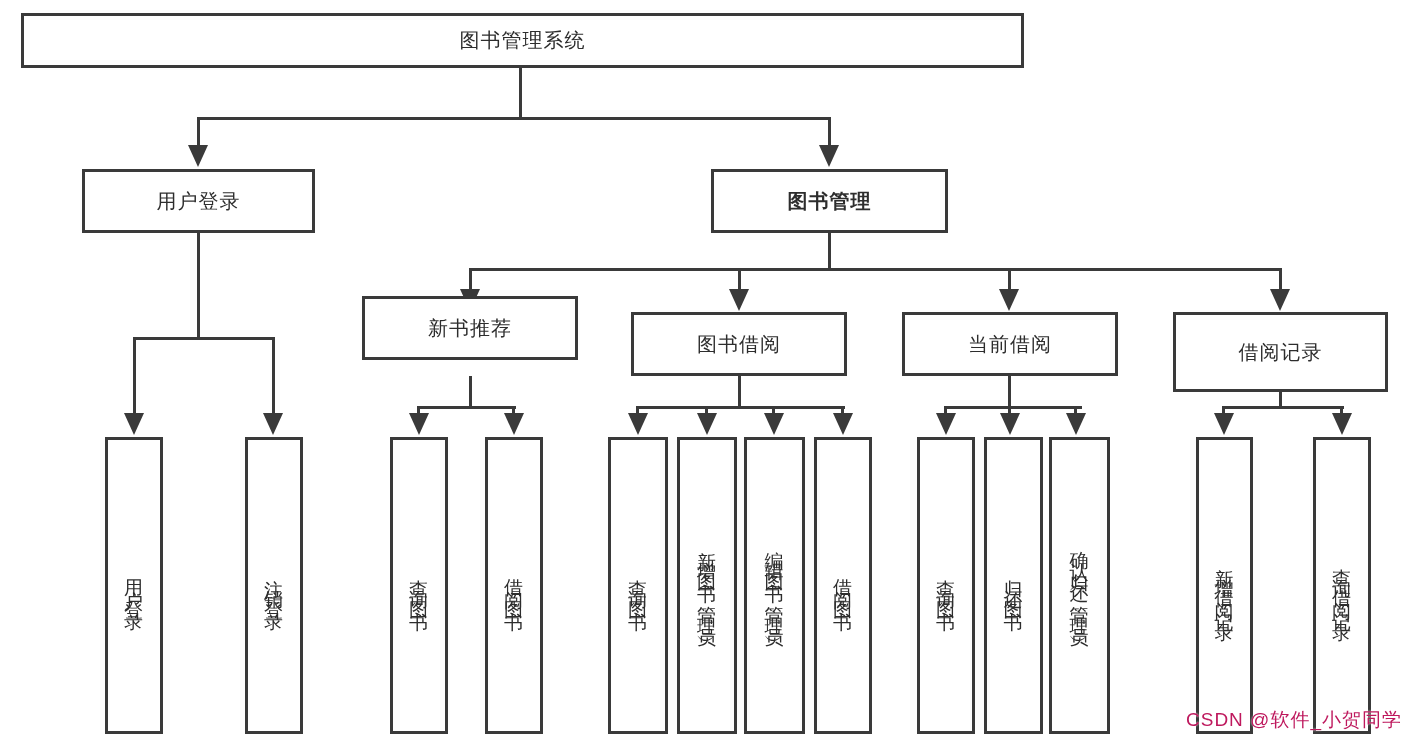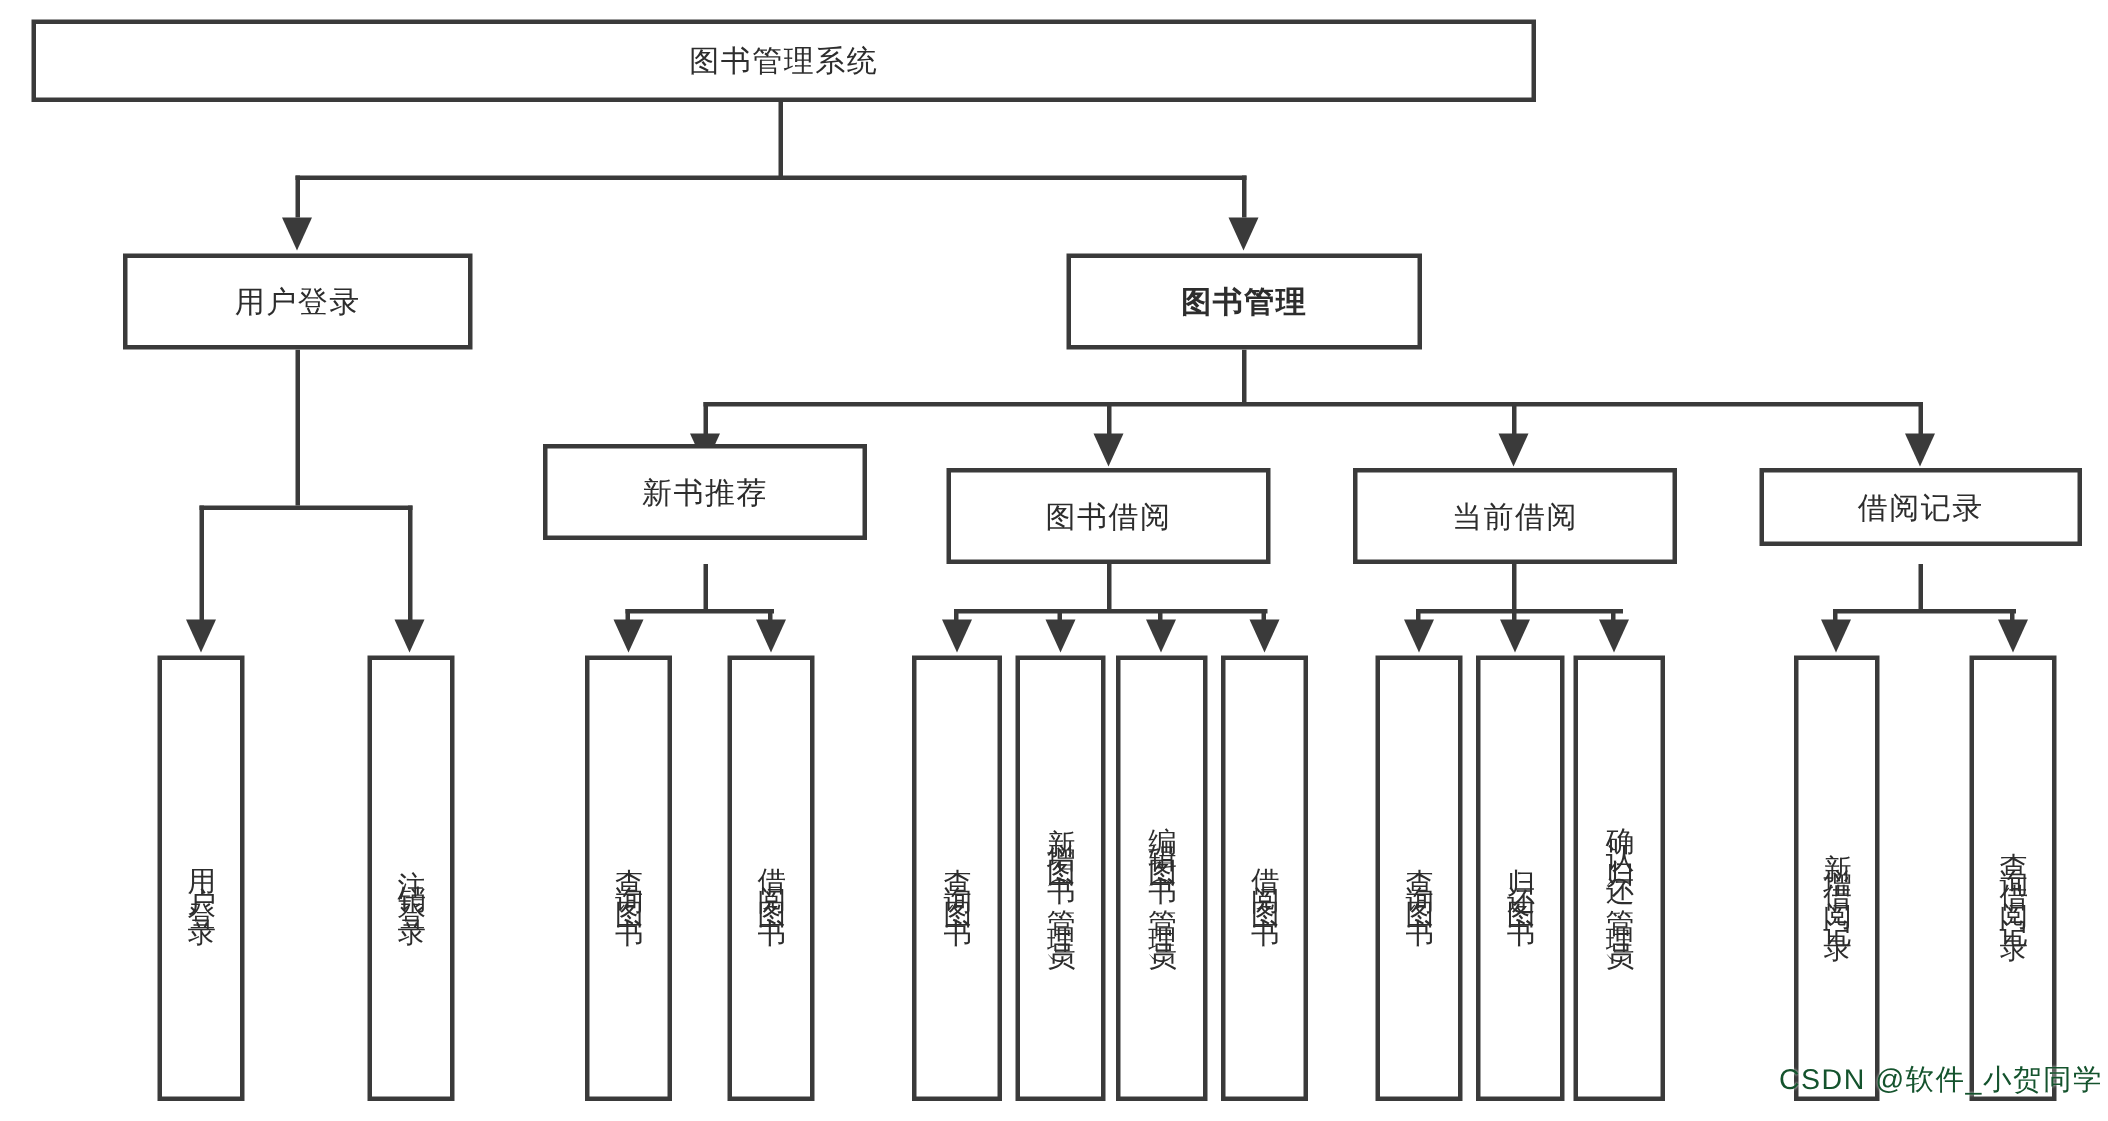--- a/index.html
+++ b/index.html
@@ -37,21 +37,21 @@
   .arrow{
     position:absolute;width:0;height:0;
     border-left:10px solid transparent;
     border-right:10px solid transparent;
     border-top:22px solid var(--line);
   }
   .watermark{
     position:absolute;
     left:1186px;top:707px;
     font-size:19px;
-    color:#14532d;
+    color:#be185d;
     letter-spacing:1px;
     white-space:nowrap;
     text-shadow:0 0 2px #ffffff;
     z-index:5;
   }
 </style>
 </head>
 <body>
 
 <div class="canvas">
@@ -128,21 +128,21 @@
 
   <div class="box" style="left:362px;top:296px;width:216px;height:64px;">
     <span class="hlabel">新书推荐</span>
   </div>
   <div class="box" style="left:902px;top:312px;width:216px;height:64px;">
     <span class="hlabel">当前借阅</span>
   </div>
   <div class="box" style="left:631px;top:312px;width:216px;height:64px;">
     <span class="hlabel">图书借阅</span>
   </div>
-  <div class="box" style="left:1173px;top:312px;width:215px;height:52px;">
+  <div class="box" style="left:1173px;top:312px;width:215px;height:80px;">
     <span class="hlabel">借阅记录</span>
   </div>
 
   <div class="box vbox" style="left:105px;width:58px;">
     <span class="vlabel">用户登录</span>
   </div>
   <div class="box vbox" style="left:245px;width:58px;">
     <span class="vlabel">注销登录</span>
   </div>
 

